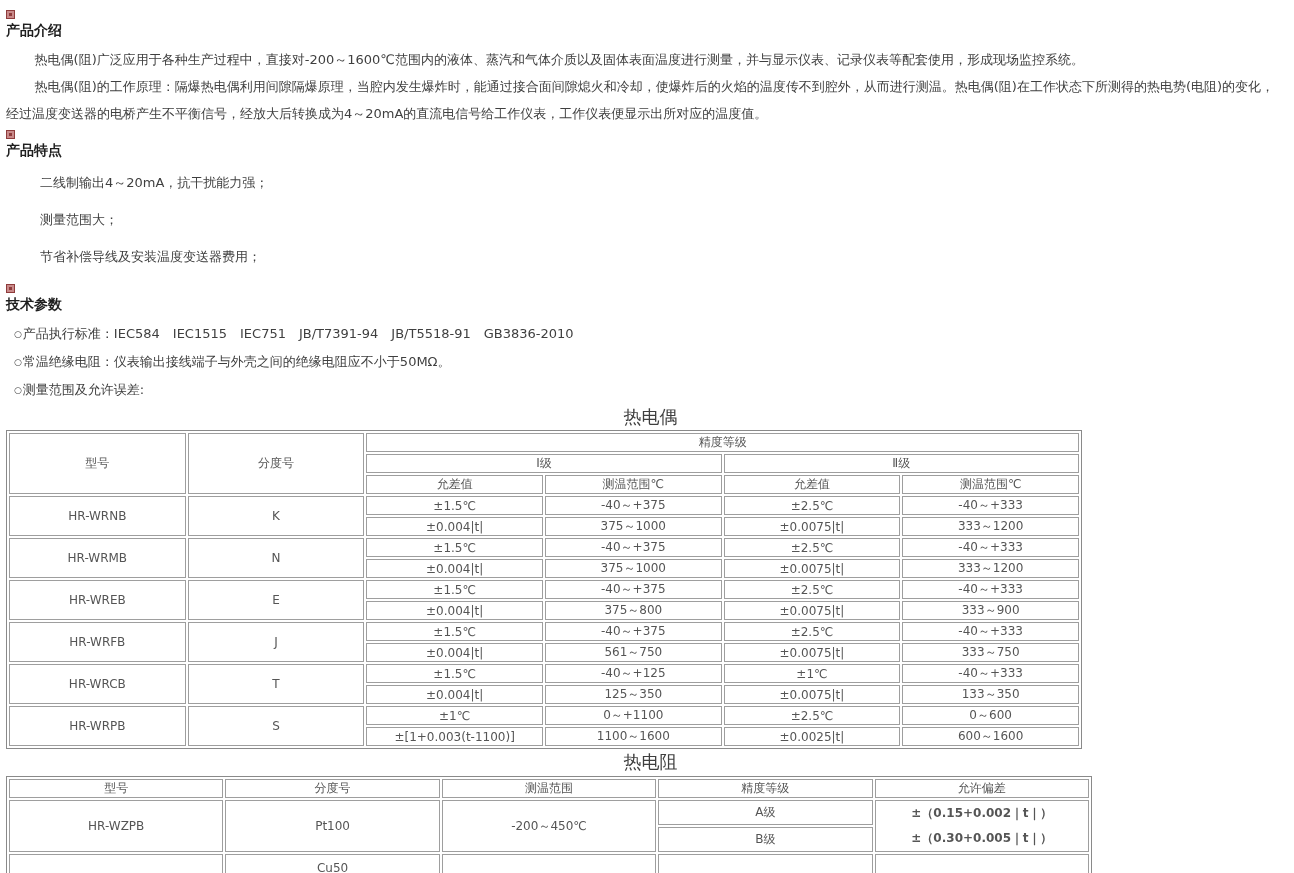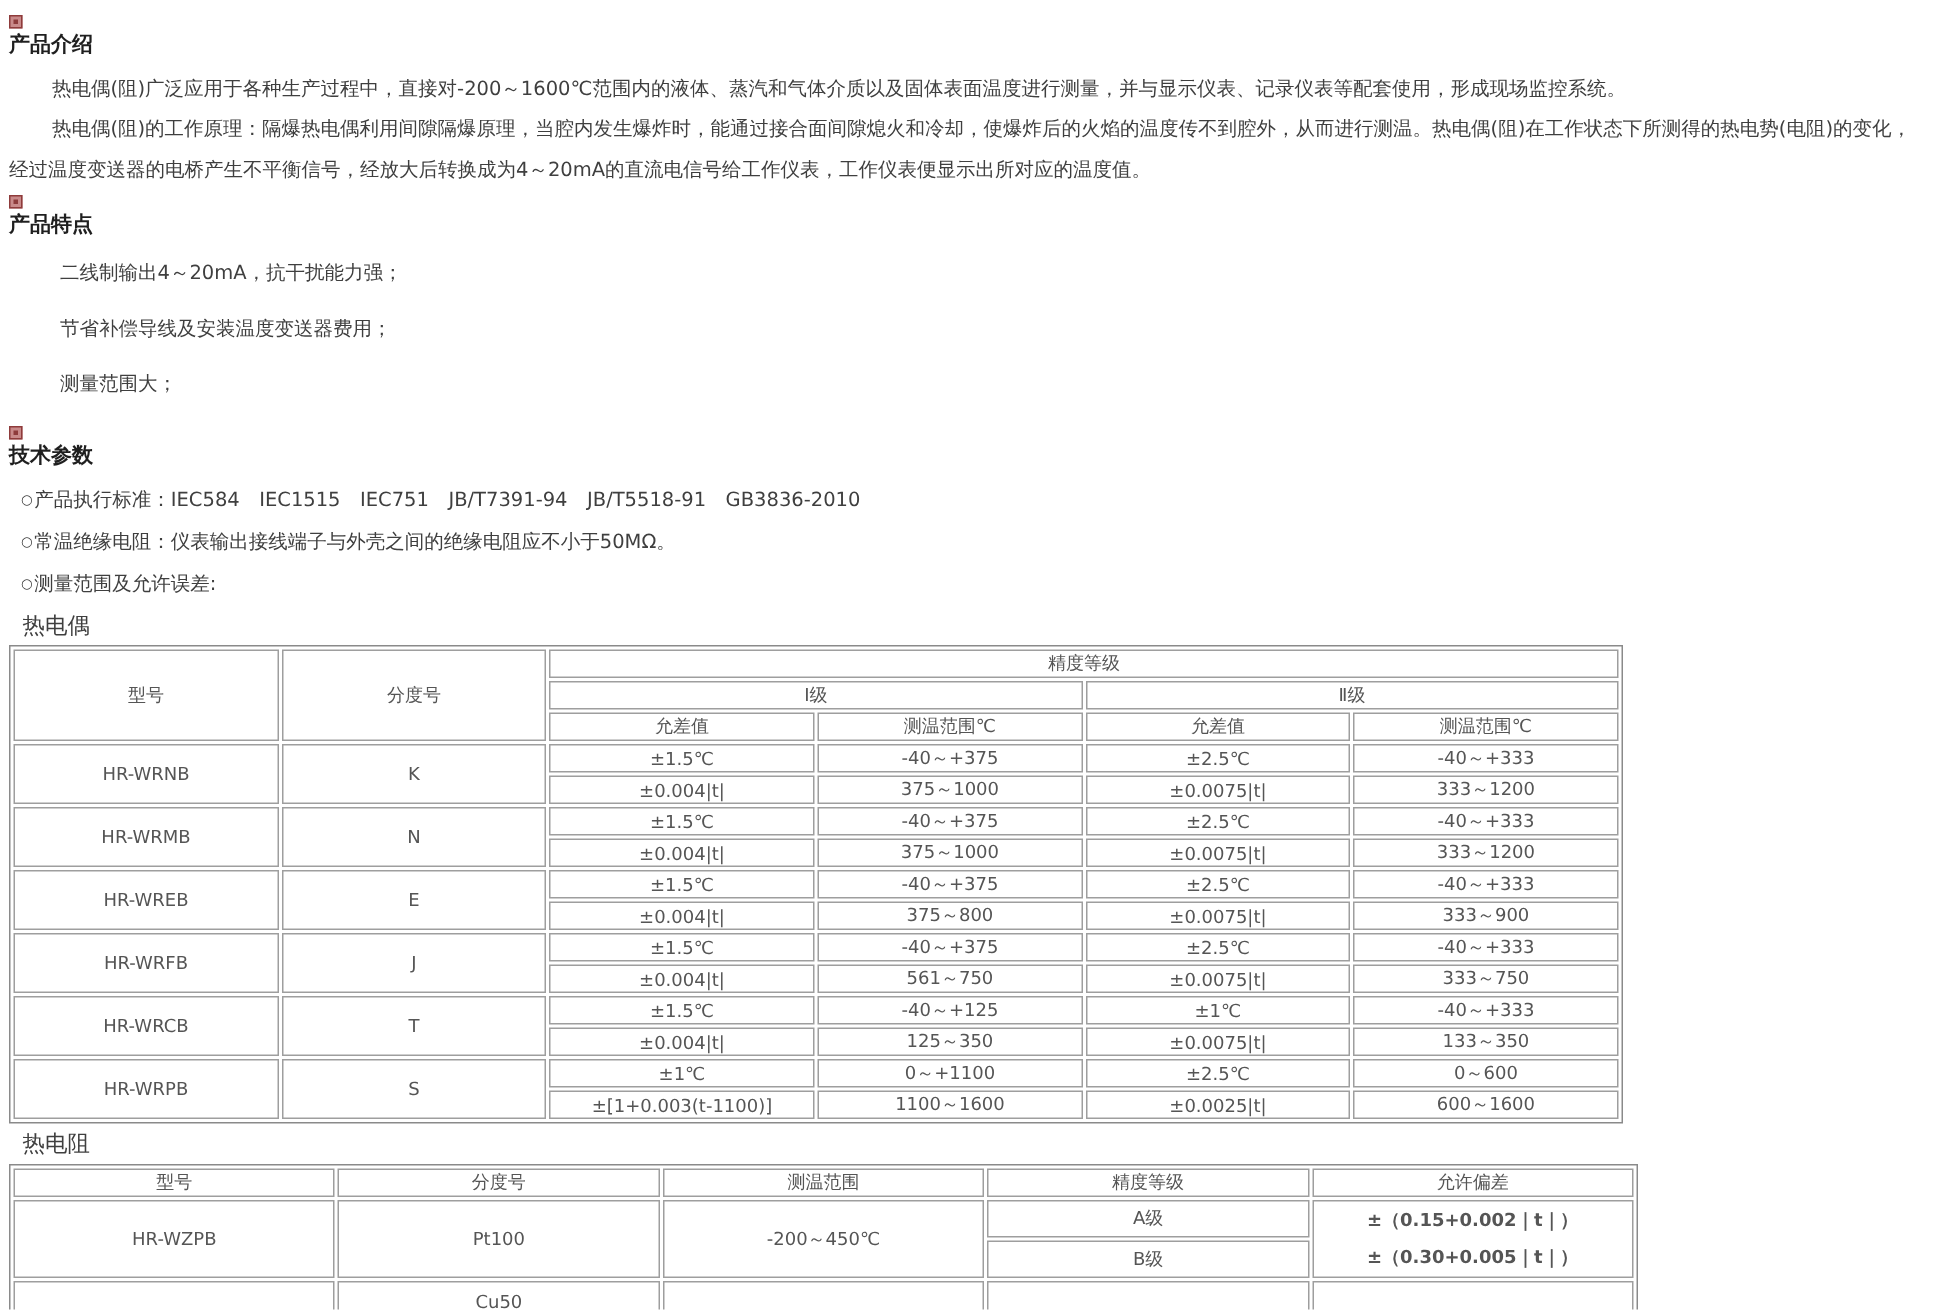--- a/index.html
+++ b/index.html
@@ -31,21 +31,21 @@
     text-indent: 2.2em; color: #3f3f3f;
   }
   .feature-line {
     font-size: 13px; line-height: 26px; margin: 11px; padding-left: 23px;
   }
   .param-line {
     font-size: 13px; line-height: 27px; margin: 0; padding-left: 8px;
   }
   .bullet { font-size: 9px; vertical-align: 1px; margin-right: 1px; }
 
-  .table-label { font-size: 15px; line-height: 26px; padding-left: 9px; margin: 0; }
+  .table-label { font-size: 18px; line-height: 26px; padding-left: 9px; margin: 0; text-align: center; }
 
   table.spec {
     border-collapse: separate; border-spacing: 2px;
     table-layout: fixed; background: #fff;
     border: 1px solid #8a8a8a; margin-left: 0;
   }
   table.spec td {
     border: 1px solid #9e9e9e;
     text-align: center; vertical-align: middle;
     font-size: 12px; color: #555555;
@@ -70,22 +70,22 @@
   </div>
   <div class="section-heading">产品介绍</div>
   <p class="para">热电偶(阻)广泛应用于各种生产过程中，直接对-200～1600℃范围内的液体、蒸汽和气体介质以及固体表面温度进行测量，并与显示仪表、记录仪表等配套使用，形成现场监控系统。</p>
   <p class="para">热电偶(阻)的工作原理：隔爆热电偶利用间隙隔爆原理，当腔内发生爆炸时，能通过接合面间隙熄火和冷却，使爆炸后的火焰的温度传不到腔外，从而进行测温。热电偶(阻)在工作状态下所测得的热电势(电阻)的变化，经过温度变送器的电桥产生不平衡信号，经放大后转换成为4～20mA的直流电信号给工作仪表，工作仪表便显示出所对应的温度值。</p>
 
   <div class="marker-row">
     <span class="marker-icon"></span>
   </div>
   <div class="section-heading">产品特点</div>
   <p class="feature-line">二线制输出4～20mA，抗干扰能力强；</p>
+  <p class="feature-line">测量范围大；</p>
   <p class="feature-line">节省补偿导线及安装温度变送器费用；</p>
-  <p class="feature-line">测量范围大；</p>
 
   <div class="marker-row">
     <span class="marker-icon"></span>
   </div>
   <div class="section-heading">技术参数</div>
   <p class="param-line"><span class="bullet">○</span><span>产品执行标准：IEC584　IEC1515　IEC751　JB/T7391-94　JB/T5518-91　GB3836-2010</span></p>
   <p class="param-line"><span class="bullet">○</span><span>常温绝缘电阻：仪表输出接线端子与外壳之间的绝缘电阻应不小于50MΩ。</span></p>
   <p class="param-line"><span class="bullet">○</span><span>测量范围及允许误差:</span></p>
 
   <p class="table-label">热电偶</p>

